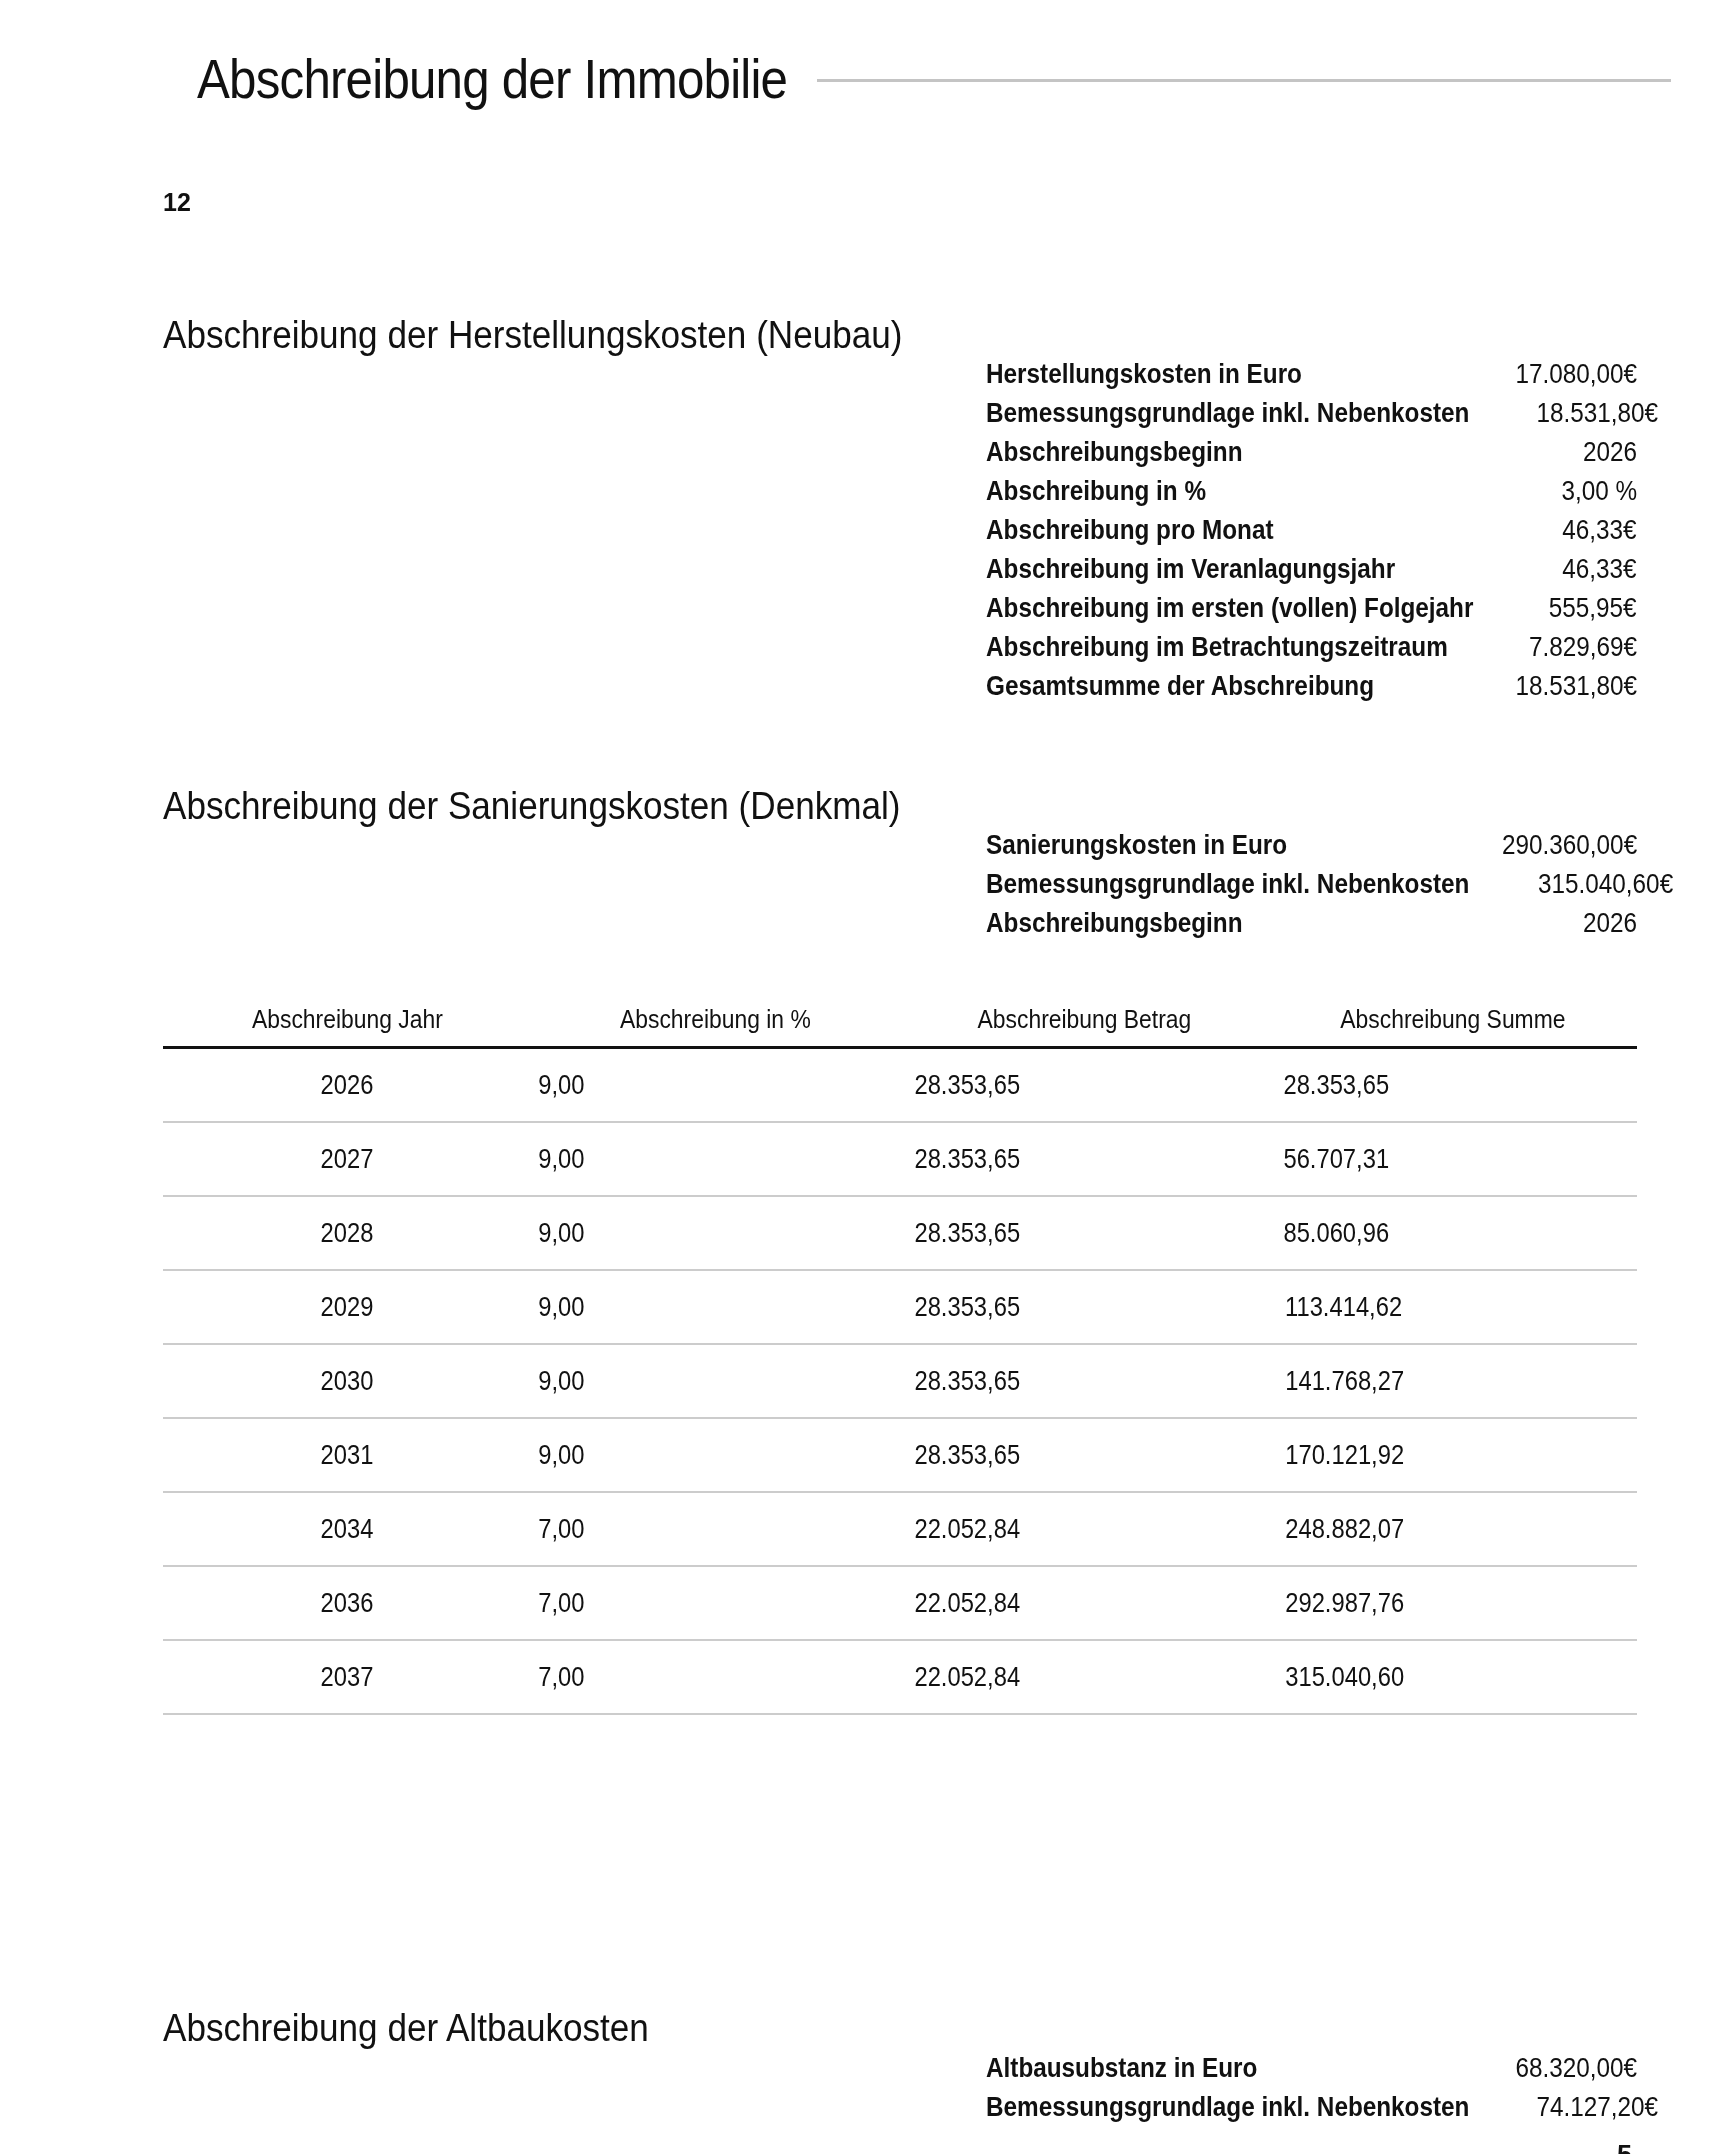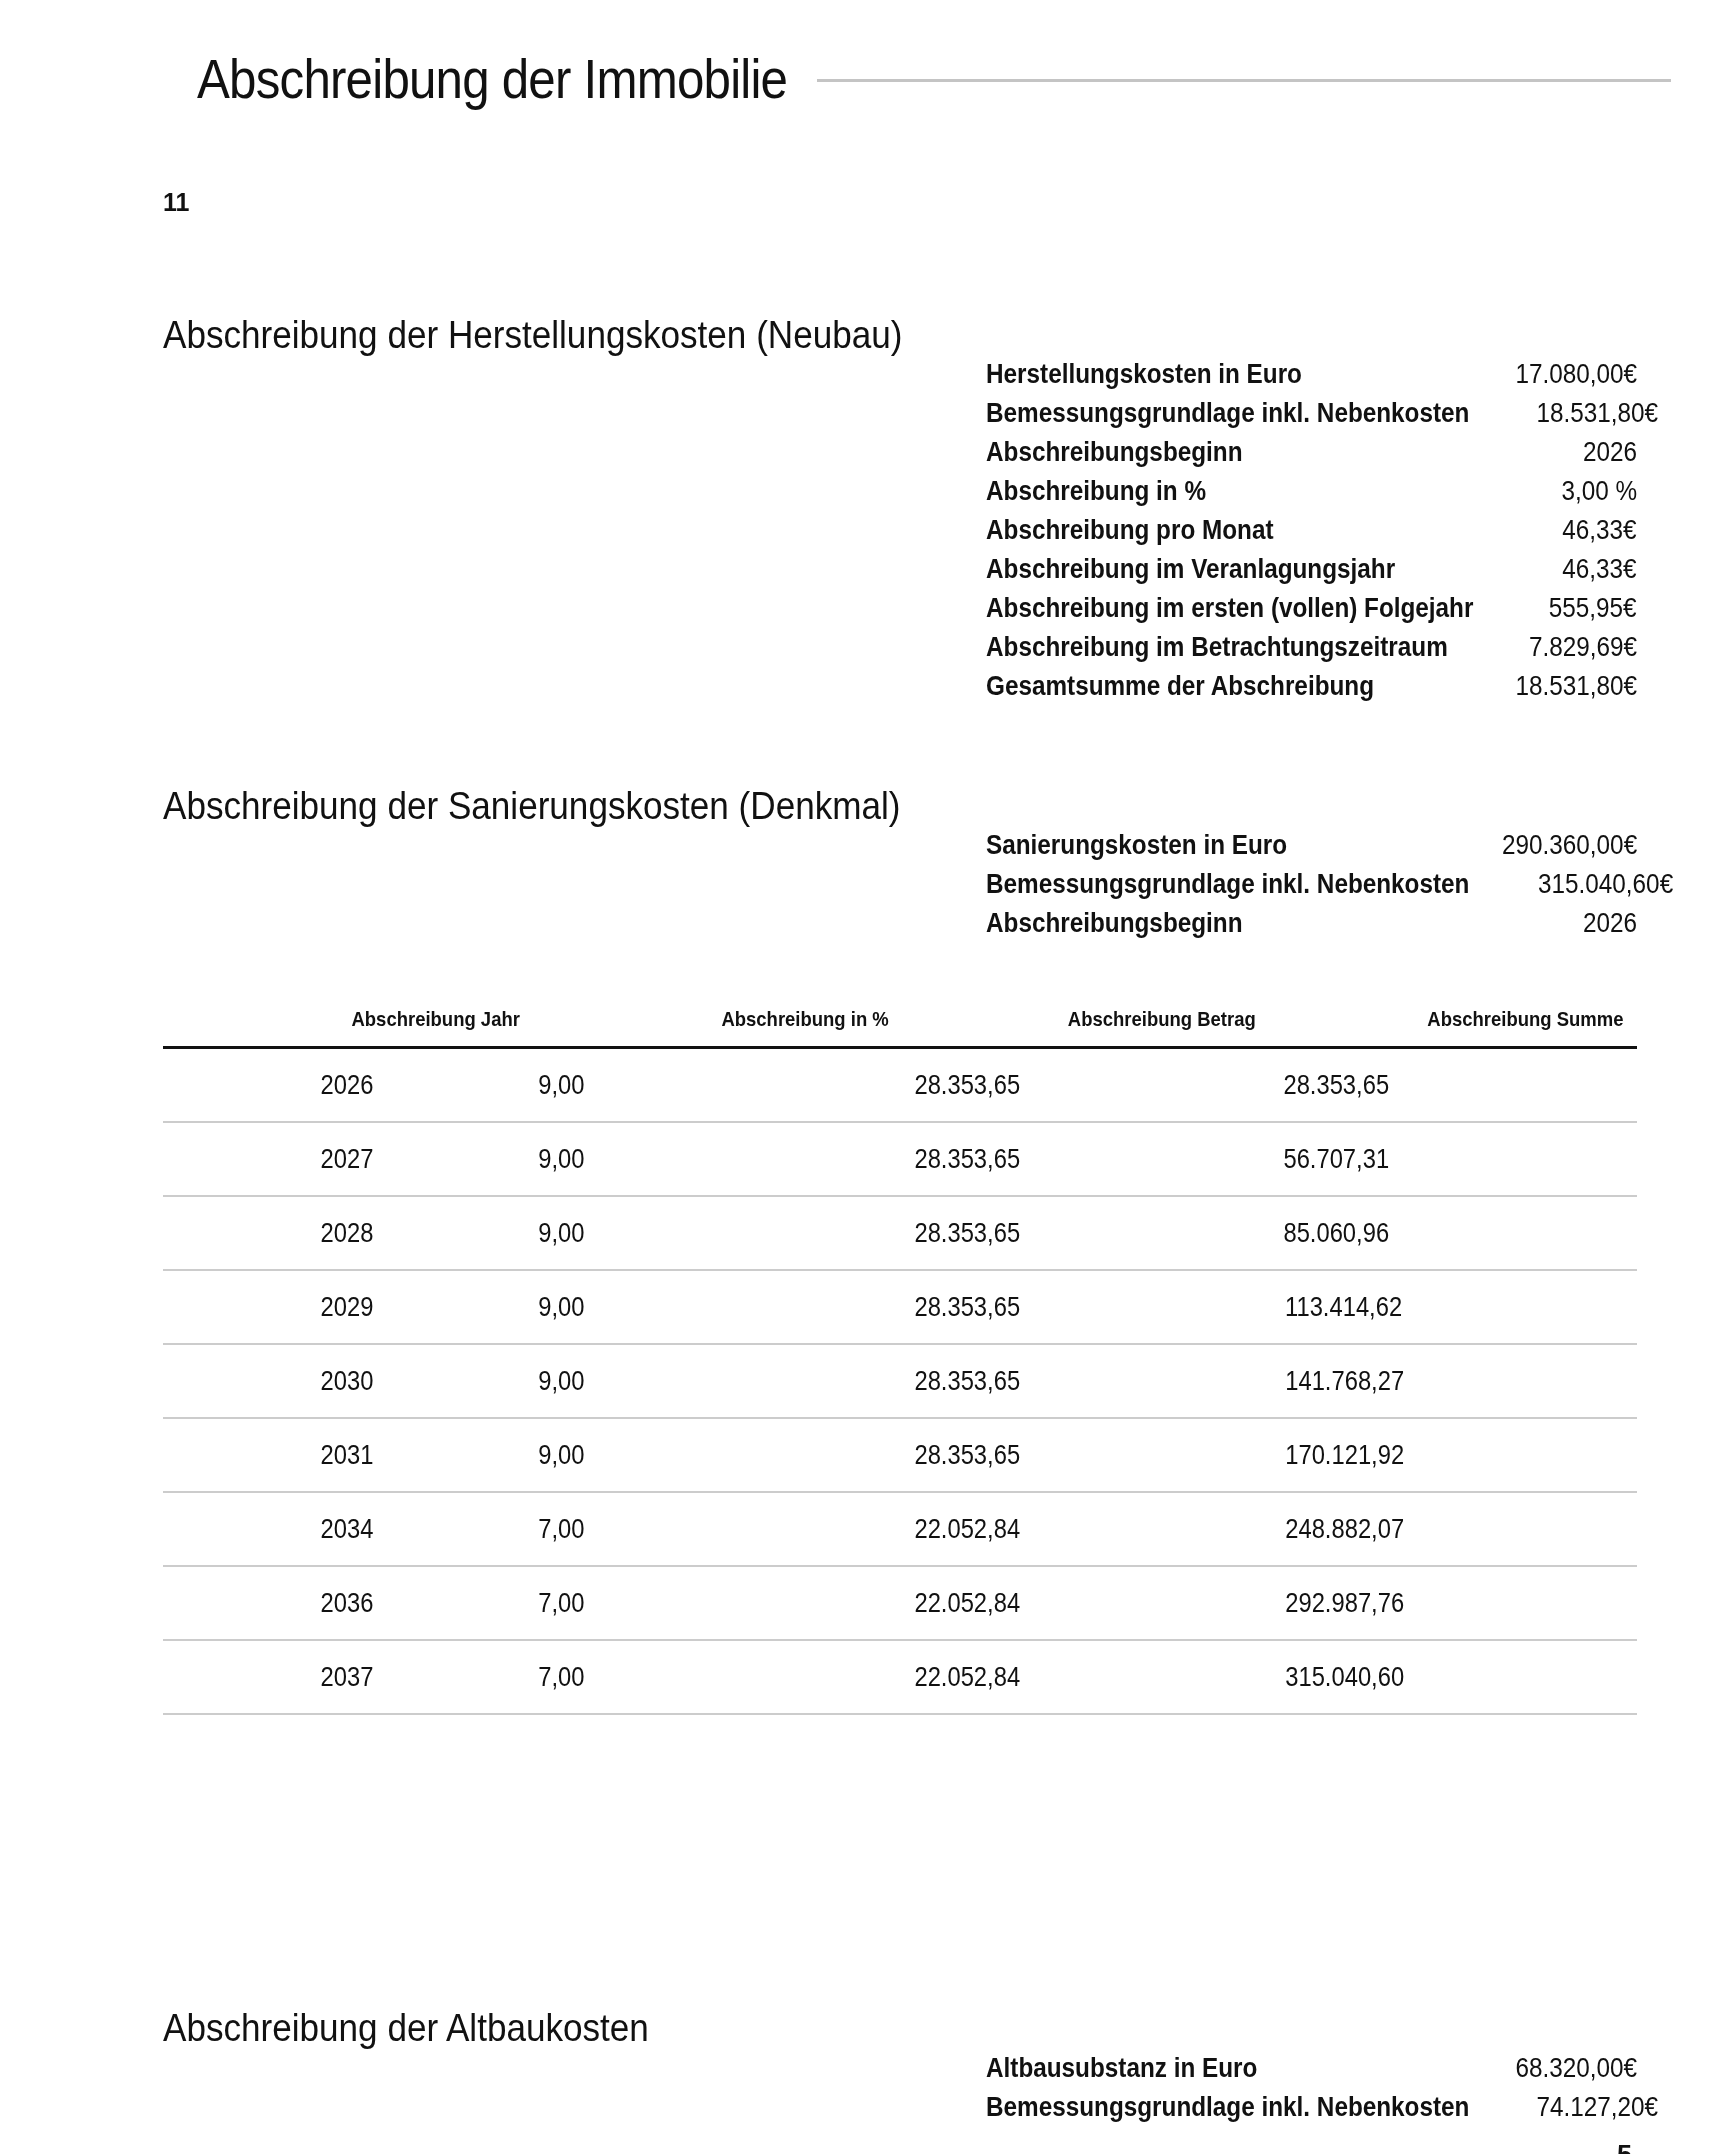--- a/index.html
+++ b/index.html
@@ -91,24 +91,24 @@
     }
     .depr-table {
       position: absolute;
       left: 0;
       top: 992px;
       width: 1474px;
       border-collapse: collapse;
       table-layout: fixed;
     }
     .depr-table th {
-      font-size: 21px;
-      font-weight: bold;
+      font-size: 26px;
+      font-weight: normal;
       height: 54px;
-      text-align: right;
+      text-align: center;
       border-bottom: 3.6px solid #111111;
       padding: 0;
       white-space: nowrap;
     }
     .depr-table th span {
       display: inline-block;
       transform: scaleX(0.88);
     }
     .depr-table td {
       font-size: 27px;
@@ -141,21 +141,21 @@
 </head>
 <body>
 
 <div class="page">
 
   <div class="title-row">
     <h1 class="page-title">Abschreibung der Immobilie</h1>
     <div class="title-rule"></div>
   </div>
 
-  <div class="chapter-number">11</div>
+  <div class="chapter-number">12</div>
 
   <h2 class="section-heading" style="top:283px;">Abschreibung der Herstellungskosten (Neubau)</h2>
   <div class="kv-list" style="top:355px;">
     <div class="kv-row">
         <span class="kv-label">Herstellungskosten in Euro</span>
         <span class="kv-value">17.080,00€</span>
       </div>
     <div class="kv-row">
         <span class="kv-label">Bemessungsgrundlage inkl. Nebenkosten</span>
         <span class="kv-value">18.531,80€</span>

